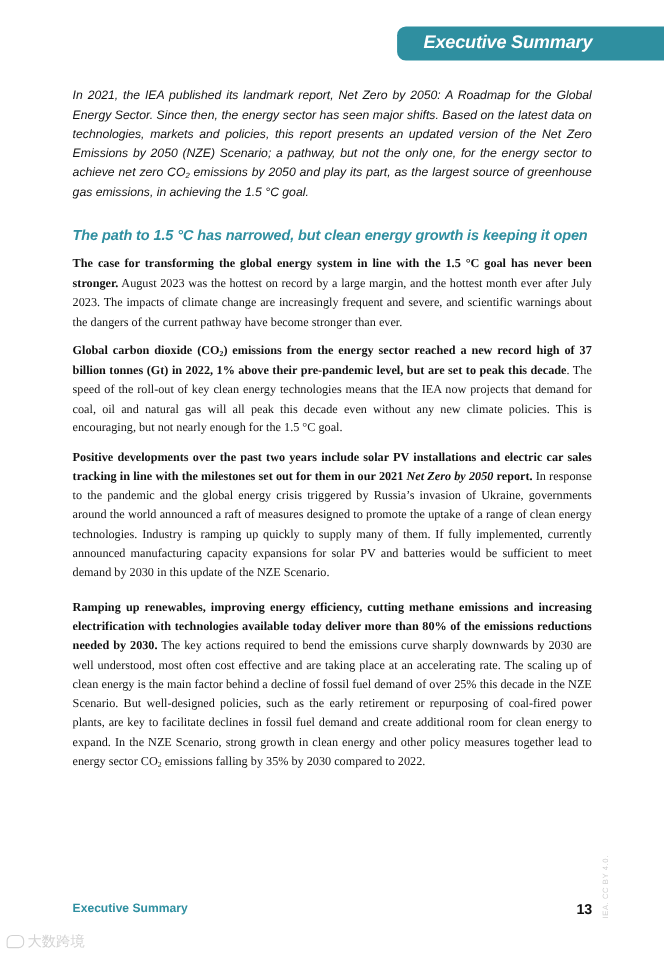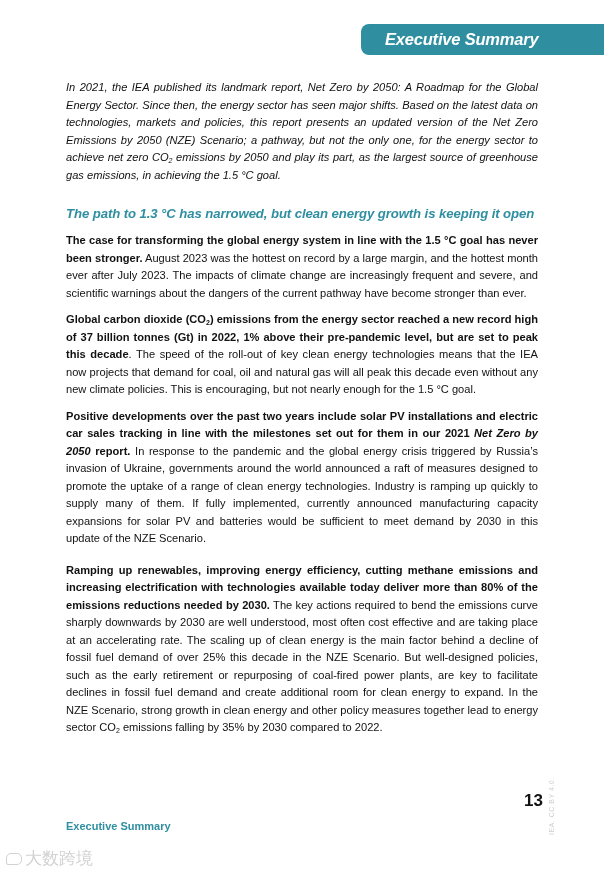--- a/index.html
+++ b/index.html
@@ -55,38 +55,39 @@
       font-size: 13.2px;
       margin: 0 0 11px 0;
       letter-spacing: -0.1px;
       white-space: nowrap;
     }
     p.body {
       font-size: 11.1px;
       line-height: 17.5px;
       margin: 0 0 9px 0;
       text-align: justify;
+      font-family: Liberation Serif, serif;
     }
     p.body b { font-weight: bold; }
     .section2 { margin-top: 14px; }
     sub { font-size: 7px; vertical-align: -2px; line-height: 0; }
     .footer-title {
       position: absolute;
       left: 66px;
       top: 820px;
       color: #2f8fa0;
       font-weight: bold;
       font-size: 11px;
     }
     .page-number {
       position: absolute;
       left: 524px;
-      top: 791px;
+      top: 819px;
       font-weight: bold;
-      font-size: 17px;
+      font-size: 13px;
       color: #111;
     }
     .license {
       position: absolute;
       left: 548px;
       top: 835px;
       transform: rotate(-90deg);
       transform-origin: left top;
       font-size: 7px;
       color: #cfcfcf;
@@ -94,42 +95,42 @@
       letter-spacing: 0.5px;
     }
     .watermark {
       position: absolute;
       left: 6px;
       top: 847px;
       display: flex;
       align-items: center;
       gap: 3px;
       color: #d2d2d2;
-      font-size: 17px;
+      font-size: 13px;
     }
     .watermark .wm-icon {
       width: 16px;
       height: 12px;
       border: 1.5px solid #d2d2d2;
       border-radius: 5px 5px 5px 2px;
       box-sizing: border-box;
     }
   </style>
 </head>
 <body>
 
 <div class="header-tab">
   <span>Executive Summary</span>
 </div>
 
 <div class="content">
   <p class="intro"><span>In 2021, the IEA published its landmark report, Net Zero by 2050: A Roadmap for the Global Energy Sector. Since then, the energy sector has seen major shifts. Based on the latest data on technologies, markets and policies, this report presents an updated version of the Net Zero Emissions by 2050 (NZE) Scenario; a pathway, but not the only one, for the energy sector to achieve net zero CO</span><sub>2</sub><span> emissions by 2050 and play its part, as the largest source of greenhouse gas emissions, in achieving the 1.5 °C goal.</span></p>
 
   <div>
-    <h2>The path to 1.3 °C has narrowed, but clean energy growth is keeping it open</h2>
+    <h2>The path to 1.5 °C has narrowed, but clean energy growth is keeping it open</h2>
     <p class="body"><b>The case for transforming the global energy system in line with the 1.5 °C goal has never been stronger.</b><span> August 2023 was the hottest on record by a large margin, and the hottest month ever after July 2023. The impacts of climate change are increasingly frequent and severe, and scientific warnings about the dangers of the current pathway have become stronger than ever.</span></p>
     <p class="body"><b><span>Global carbon dioxide (CO</span><sub>2</sub><span>) emissions from the energy sector reached a new record high of 37 billion tonnes (Gt) in 2022, 1% above their pre-pandemic level, but are set to peak this decade</span></b><span>. The speed of the roll-out of key clean energy technologies means that the IEA now projects that demand for coal, oil and natural gas will all peak this decade even without any new climate policies. This is encouraging, but not nearly enough for the 1.5 °C goal.</span></p>
     <p class="body"><b><span>Positive developments over the past two years include solar PV installations and electric car sales tracking in line with the milestones set out for them in our 2021 </span><i>Net Zero by 2050</i><span> report.</span></b><span> In response to the pandemic and the global energy crisis triggered by Russia’s invasion of Ukraine, governments around the world announced a raft of measures designed to promote the uptake of a range of clean energy technologies. Industry is ramping up quickly to supply many of them. If fully implemented, currently announced manufacturing capacity expansions for solar PV and batteries would be sufficient to meet demand by 2030 in this update of the NZE Scenario.</span></p>
   </div>
 
   <div class="section2">
     <p class="body"><b>Ramping up renewables, improving energy efficiency, cutting methane emissions and increasing electrification with technologies available today deliver more than 80% of the emissions reductions needed by 2030.</b><span> The key actions required to bend the emissions curve sharply downwards by 2030 are well understood, most often cost effective and are taking place at an accelerating rate. The scaling up of clean energy is the main factor behind a decline of fossil fuel demand of over 25% this decade in the NZE Scenario. But well-designed policies, such as the early retirement or repurposing of coal-fired power plants, are key to facilitate declines in fossil fuel demand and create additional room for clean energy to expand. In the NZE Scenario, strong growth in clean energy and other policy measures together lead to energy sector CO</span><sub>2</sub><span> emissions falling by 35% by 2030 compared to 2022.</span></p>
   </div>
 </div>
 

